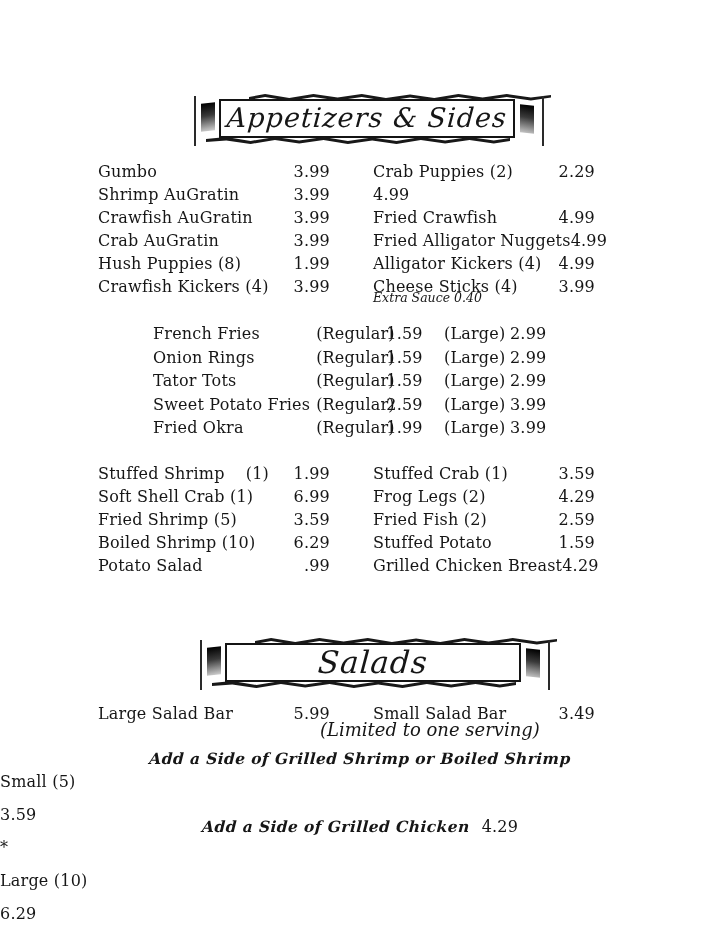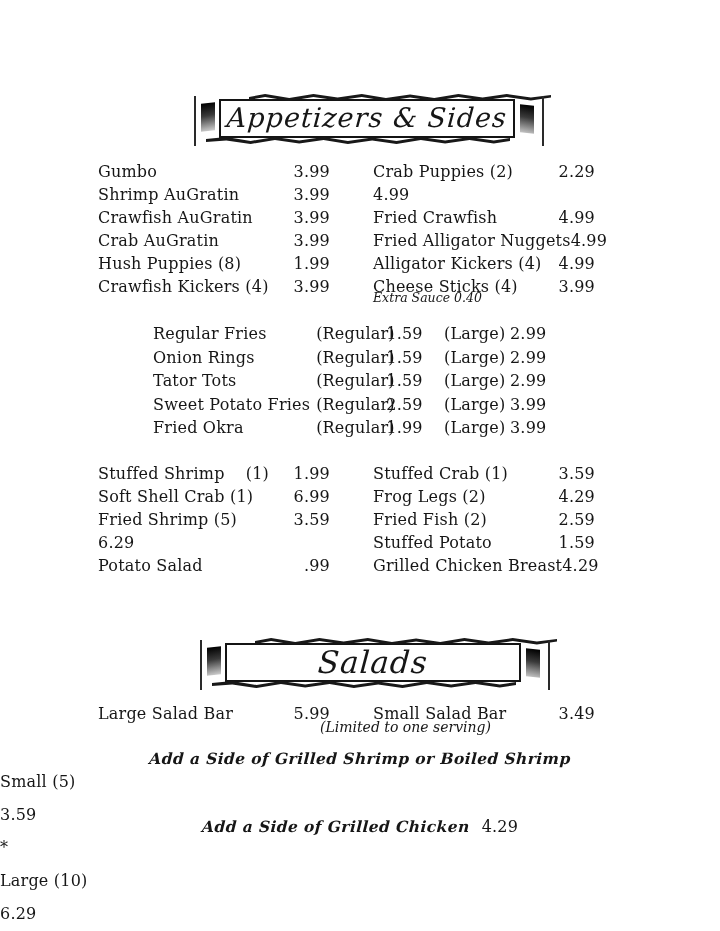--- a/index.html
+++ b/index.html
@@ -51,21 +51,21 @@
 
   #sec-fries { left:153px; top:322px; width:392px; }
   .fries-row { display:flex; line-height:23.5px; }
   .f-name { width:169px; white-space:pre; }
   .f-reg-label { width:68px; }
   .f-reg-price { width:40px; text-align:right; }
   .f-gap { width:22px; }
   .f-lg-label { width:56px; }
   .f-lg-price { width:35px; text-align:right;margin-left:10px; }
 
-  .salad-note { position:absolute; left:222px; top:17px; font-style:italic; font-size:14px; letter-spacing:0; }
+  .salad-note { position:absolute; left:222px; top:17px; font-style:italic; font-size:18px; letter-spacing:0; }
 
   .script-line { font-style:italic; font-weight:700; font-size:15.5px; letter-spacing:0.4px; transform:skewX(-3deg); }
   #addon-shrimp-heading { position:absolute; left:0; top:749px; width:720px; text-align:center; }
   #addon-shrimp-options {
     position:absolute; left:0; top:772px; width:720px;
     display:flex; justify-content:center; align-items:baseline; gap:14px;flex-direction:column;
   }
   #addon-chicken {
     position:absolute; left:0; top:817px; width:720px;
     display:flex; justify-content:center; align-items:baseline; gap:12px;
@@ -156,21 +156,21 @@
       <div class="pair r">
           <span class="item-name">Cheese Sticks (4)</span>
           <span class="item-price">3.99</span>
         </div>
     </div>
     <div class="extra-sauce">Extra Sauce 0.40</div>
   </div>
 
   <div class="section" id="sec-fries">
     <div class="fries-row">
-      <span class="f-name">Regular Fries</span>
+      <span class="f-name">French Fries</span>
       <span class="f-reg-label">(Regular)</span>
       <span class="f-reg-price">1.59</span>
       <span class="f-gap"></span>
       <span class="f-lg-label">(Large)</span>
       <span class="f-lg-price">2.99</span>
     </div>
     <div class="fries-row">
       <span class="f-name">Onion Rings</span>
       <span class="f-reg-label">(Regular)</span>
       <span class="f-reg-price">1.59</span>
@@ -233,20 +233,21 @@
           <span class="item-price">3.59</span>
         </div>
       <div class="gap"></div>
       <div class="pair r">
           <span class="item-name">Fried Fish (2)</span>
           <span class="item-price">2.59</span>
         </div>
     </div>
     <div class="tc-row">
       <div class="pair l">
+          <span class="item-name">Boiled Shrimp (10)</span>
           <span class="item-price">6.29</span>
         </div>
       <div class="gap"></div>
       <div class="pair r">
           <span class="item-name">Stuffed Potato</span>
           <span class="item-price">1.59</span>
         </div>
     </div>
     <div class="tc-row">
       <div class="pair l">

